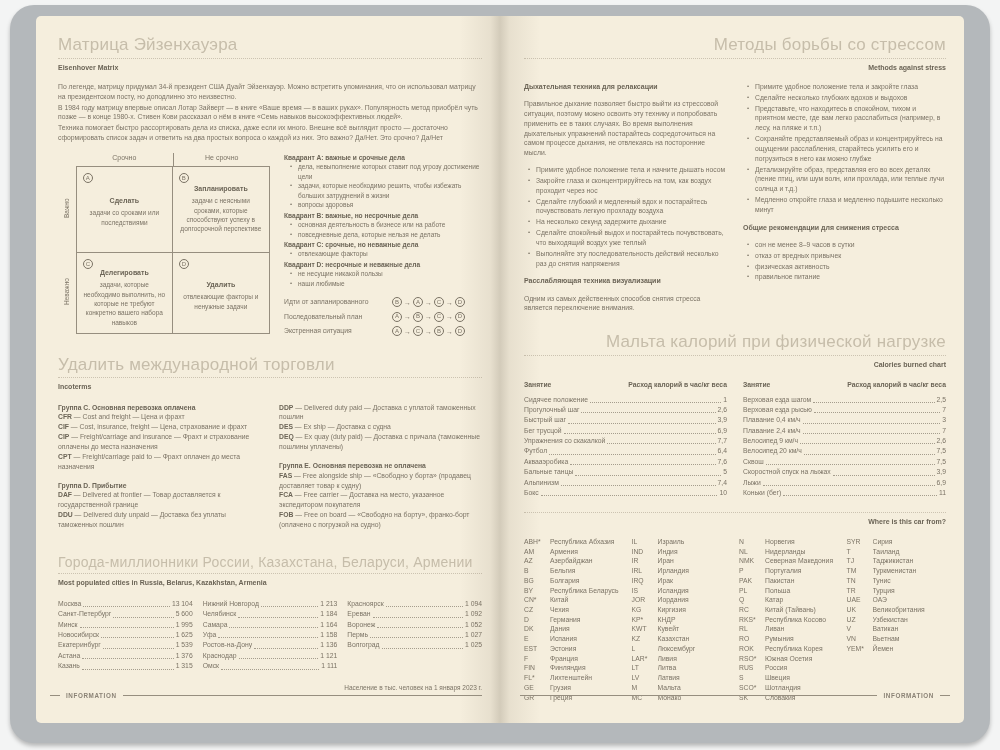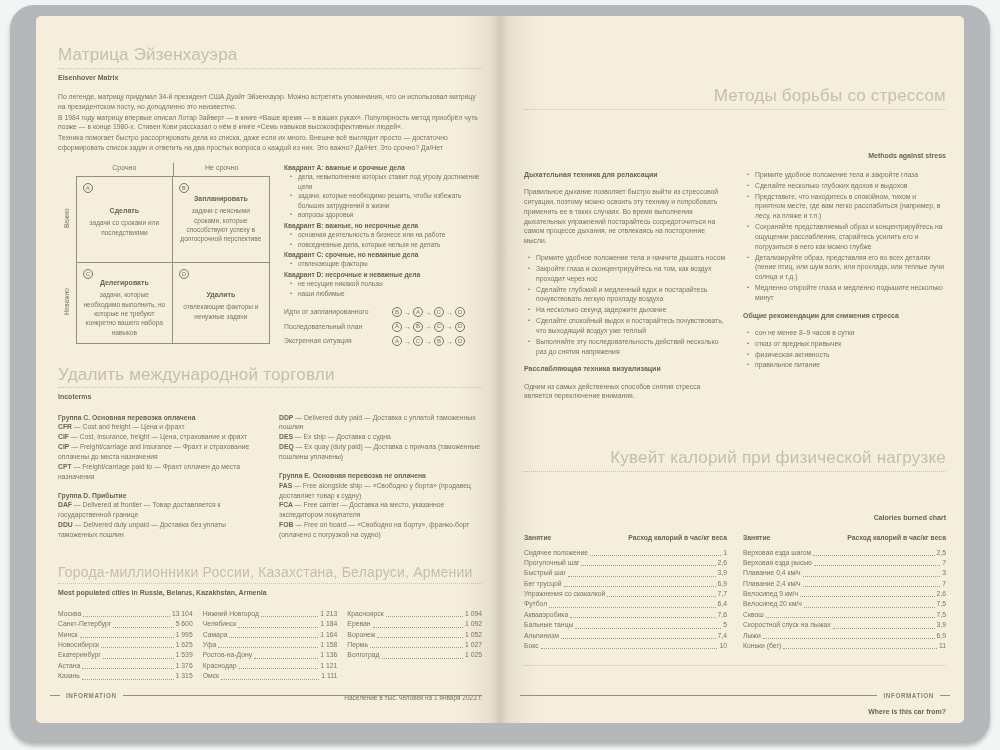--- a/index.html
+++ b/index.html
@@ -17,30 +17,30 @@
   .pages{
     position:absolute;left:36px;top:16px;width:928px;height:707px;
     background:#f5eedd;border-radius:5px;overflow:hidden;
   }
   .pages::before{ 
     content:"";position:absolute;left:50%;top:0;height:100%;width:80px;
     transform:translateX(-50%);
     background:linear-gradient(to right,rgba(110,98,78,0) 0%,rgba(110,98,78,.10) 38%,rgba(90,80,62,.22) 50%,rgba(110,98,78,.10) 62%,rgba(110,98,78,0) 100%);
     pointer-events:none;z-index:5;
   }
-  .page{position:absolute;top:30px;color:#7b7365;font-size:6.8px;line-height:1.45;}
+  .page{position:absolute;top:20px;color:#7b7365;font-size:6.8px;line-height:1.45;}
   .page-left{left:22px;width:424px;}
   .page-right{right:18px;width:422px;}
 
   
   .sec-title{font-size:17px;line-height:1.1;color:#c6bdaa;font-weight:400;letter-spacing:.2px;}
   .sec-title.small{font-size:14px;}
   .sec-rule{border-bottom:1px dotted #ccc3b1;margin-top:3px;}
   .sec-sub{font-size:7px;font-weight:bold;color:#6b6456;margin-top:4px;}
-  .ta-r{text-align:right;margin-top:41px;}
+  .ta-r{text-align:right;}
 
   .eh-p{margin:0 0 1px 0;}
   #eh-intro{margin-top:9px;}
 
   
   .matrix-wrap{display:flex;gap:14px;margin-top:10px;}
   .matrix{width:212px;flex:0 0 auto;}
   .m-head{display:flex;margin-left:18px;}
   .m-head span{width:97px;text-align:center;font-size:7px;color:#7b7365;padding-bottom:3px;}
   .m-head span:last-child{border-left:1px solid #968e7f;}
@@ -423,21 +423,21 @@
               <li>сон не менее 8–9 часов в сутки</li>
               <li>отказ от вредных привычек</li>
               <li>физическая активность</li>
               <li>правильное питание</li>
             </ul>
         </div>
       </div>
     </section>
 
     <section style="margin-top:13px;">
-      <div class="sec-title ta-r">Кувейт калорий при физической нагрузке</div>
+      <div class="sec-title ta-r">Мальта калорий при физической нагрузке</div>
       <div class="sec-rule"></div>
       <div class="sec-sub ta-r">Calories burned chart</div>
       <div class="cal-cols">
         <div class="cal-tbl">
           <div class="cal-hdr">
             <span>Занятие</span>
             <span>Расход калорий в час/кг веса</span>
           </div>
           <div id="cal-rows1">
               <div class="dot-row">

